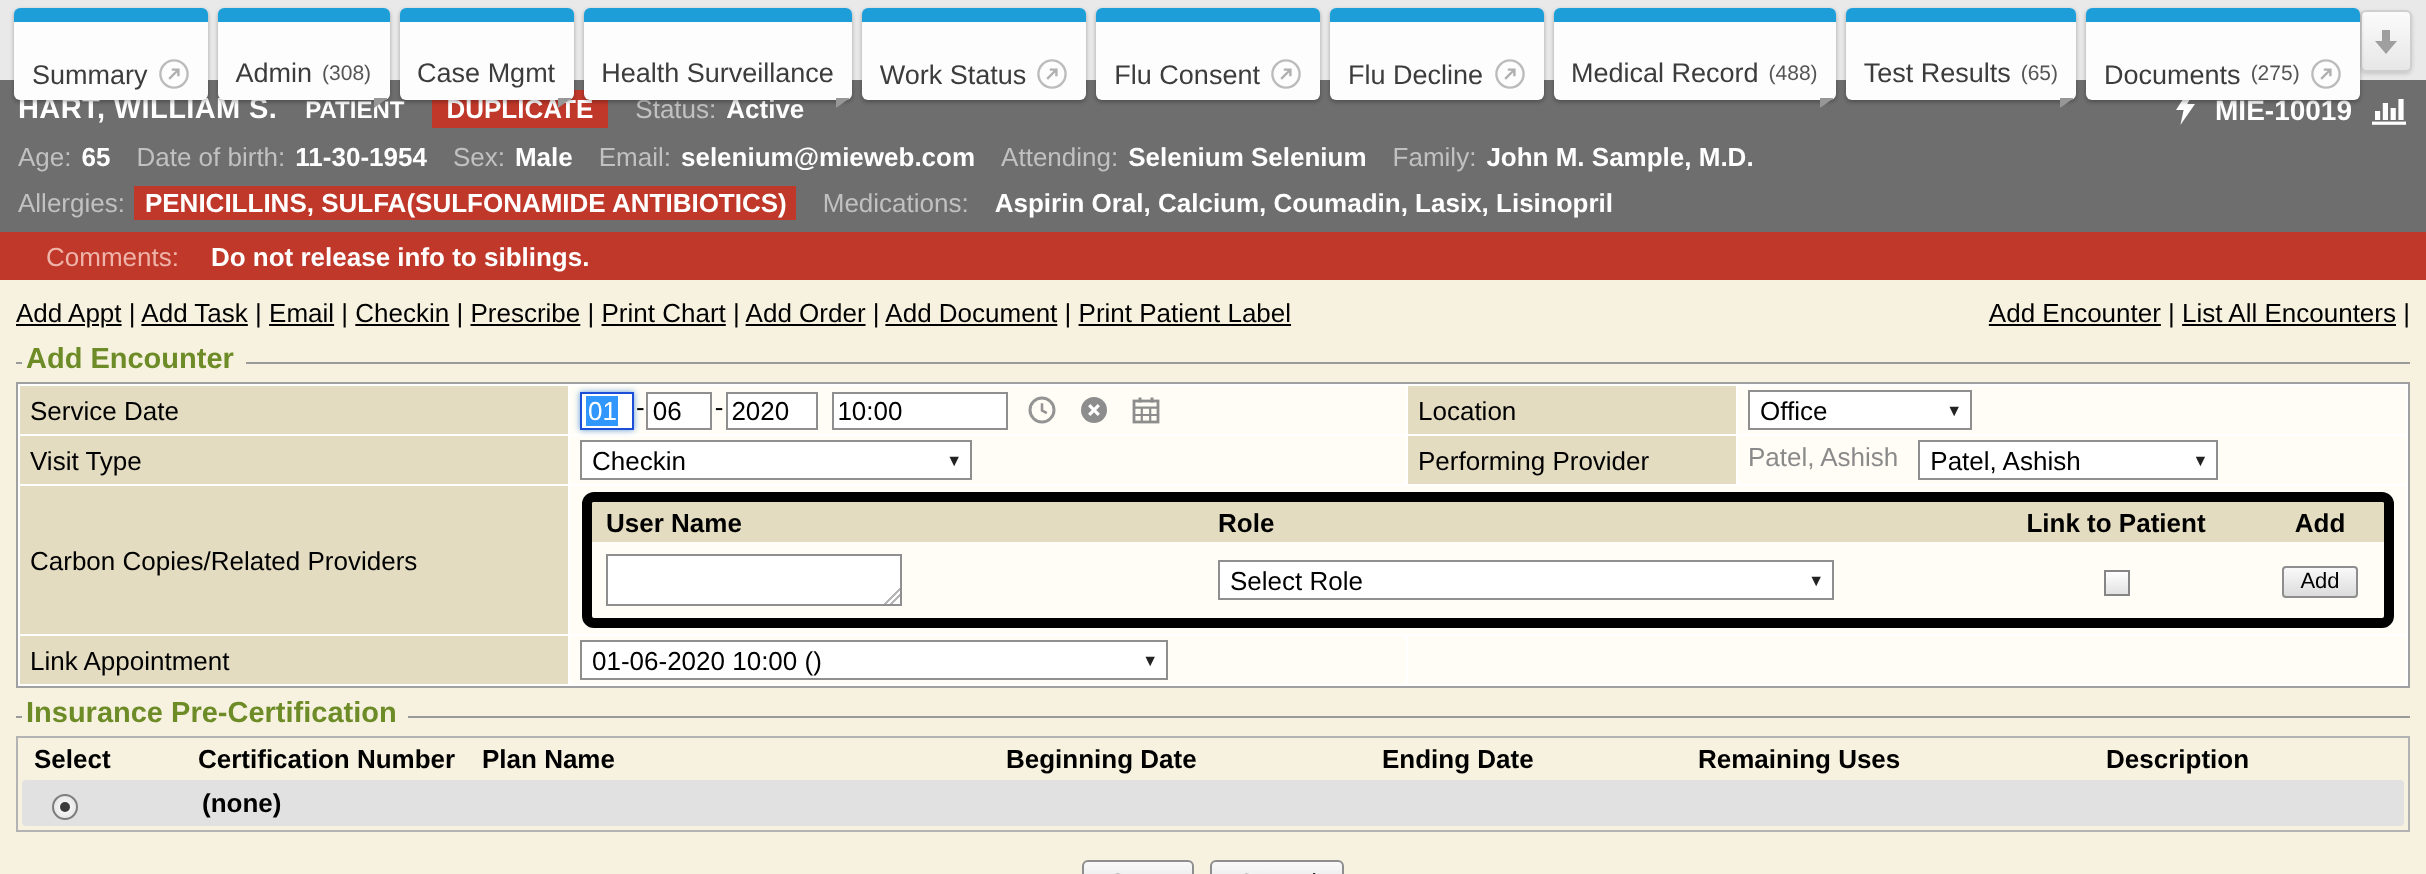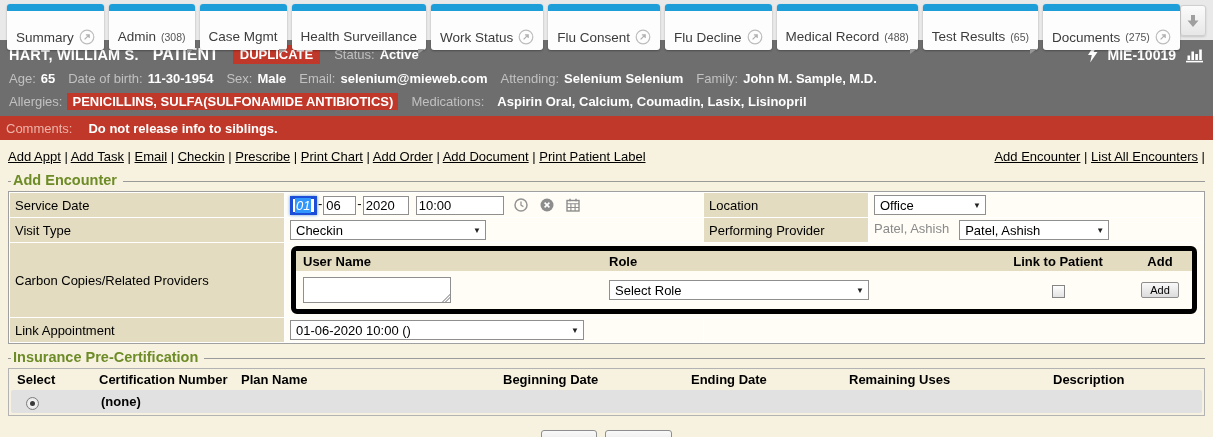--- a/index.html
+++ b/index.html
@@ -17,34 +17,34 @@
   .tab-count{color:#555;font-size:10.5px;}
   .ext-icon svg{display:block;}
   .fold{position:absolute;right:1px;bottom:-4px;width:0;height:0;border-right:7px solid transparent;border-top:5px solid #979797;}
   .dl-btn{width:40px;height:31px;margin-top:1px;background:linear-gradient(#fbfbfb,#e7e7e7);border:1px solid #cfcfcf;border-radius:3px;display:flex;align-items:center;justify-content:center;box-shadow:0 1px 2px rgba(0,0,0,.15);cursor:pointer;}
 
   
   .band{background:var(--band-gray,#6e6e6e);color:#fff;padding:2px 0 3px;}
   .band-row{display:flex;align-items:center;padding:0 9px;}
   .r1{height:25px;gap:0;}
   .pname{font-weight:bold;font-size:14.5px;letter-spacing:.2px;}
-  .ptype{font-weight:bold;font-size:16px;margin-left:14px;}
+  .ptype{font-weight:bold;font-size:12px;margin-left:14px;}
   .dup{background:var(--alert-red,#c23a28);font-weight:bold;font-size:13px;padding:2px 7px;margin-left:14px;cursor:pointer;}
   .slabel{color:#c1c1c1;margin-left:14px;}
   .sval{font-weight:bold;margin-left:5px;}
   .band-right{margin-left:auto;display:flex;align-items:center;gap:9px;}
   .pid{font-weight:bold;font-size:14px;}
   .r2,.r3{height:23px;gap:13px;}
   .pair{display:inline-flex;gap:5px;align-items:center;}
   .lbl{color:#c1c1c1;}
   .val{font-weight:bold;}
   .allergy{background:var(--alert-red,#c23a28);color:#fff;font-weight:bold;padding:1px 5px;margin-left:-8px;cursor:pointer;}
 
   
-  .comments{height:24px;background:var(--alert-red,#bf3325);display:flex;align-items:center;padding:0 6px;}
+  .comments{height:24px;background:var(--alert-red,#bf3325);display:flex;align-items:center;padding:0 23px;}
   .clabel{color:#eeb4a9;}
   .cval{color:#fff;font-weight:bold;margin-left:16px;}
 
   
   .content{padding:5px 8px 0 8px;}
   .links-row{display:flex;justify-content:space-between;padding:4px 0 7px;}
   .links-row a{color:#000;cursor:pointer;text-decoration:underline;}
   .sect{display:flex;align-items:center;margin:1px 0 3px;}
   .sect-tick{width:3px;border-top:1px solid #9a9a9a;margin-right:2px;margin-top:3px;}
   .sect-title{color:var(--section-green,#6d8b26);font-weight:bold;font-size:14.5px;white-space:nowrap;}
@@ -52,28 +52,28 @@
 
   table.form{width:100%;border-collapse:separate;border-spacing:1px;background:#fff;border:1px solid #a0a0a0;}
   table.form td{height:24px;vertical-align:middle;}
   td.lab{background:var(--label-beige,#e3dcc1);padding:2px 5px;}
   td.c1{width:274px;} td.c2{width:418px;} td.c3{width:164px;}
   td.fld{background:#fffdf6;padding:1px 5px;}
 
   .inp{border:1px solid #8f8f8f;background:#fff;height:19px;font:13px "Liberation Sans",sans-serif;padding:1px 2px;vertical-align:middle;}
   span.inp{display:inline-flex;align-items:center;}
   .inp.m{width:27px;} .inp.d{width:33px;} .inp.y{width:46px;} .inp.t{width:88px;margin-left:7px;}
-  .inp.focus{border:3px solid #1d4ed8;box-shadow:0 0 3px rgba(77,144,217,.9);font-style:italic;}
+  .inp.focus{border:1px solid #1d4ed8;box-shadow:0 0 3px rgba(77,144,217,.9);}
   .seltxt{background:#3297fd;color:#fff;padding:0 1px;}
   .dash{margin:0 1px;}
   .icon16{vertical-align:middle;margin-left:6px;cursor:pointer;}
 
   .select{display:inline-flex;align-items:center;justify-content:space-between;border:1px solid #8f8f8f;background:#fff;height:20px;padding:0 4px 0 5px;cursor:pointer;vertical-align:middle;white-space:nowrap;}
   .select .arrow{font-size:8px;color:#222;margin-left:8px;}
-  .w-office{width:112px;} .w-visit{width:196px;} .w-provider{width:150px;} .w-role{width:260px;justify-content:space-between;} .w-appt{width:294px;}
+  .w-office{width:112px;} .w-visit{width:196px;} .w-provider{width:150px;} .w-role{width:308px;justify-content:space-between;} .w-appt{width:294px;}
   .gray-text{color:#8a8a8a;margin-right:10px;}
 
   .cc-box{border:5px solid #000000;border-radius:6px;background:#fffdf6;margin:2px 1px;overflow:hidden;}
   .cc-head,.cc-body{display:grid;grid-template-columns:306px 386px 140px 1fr;align-items:center;}
   .cc-head{background:var(--label-beige,#e3dcc1);height:20px;font-weight:bold;}
   .cc-head>div{padding:0 7px;}
   .cc-head>div:nth-child(3),.cc-head>div:nth-child(4){text-align:center;}
   .cc-body{height:38px;}
   .cc-body>div{padding:0 7px;}
   .cc-c3,.cc-c4{text-align:center;}

